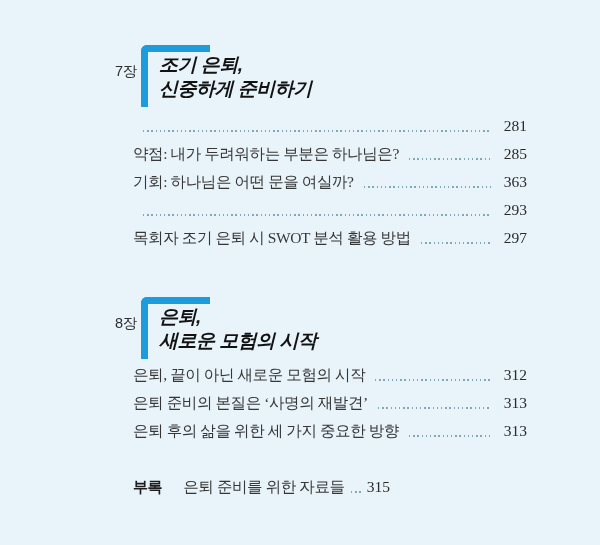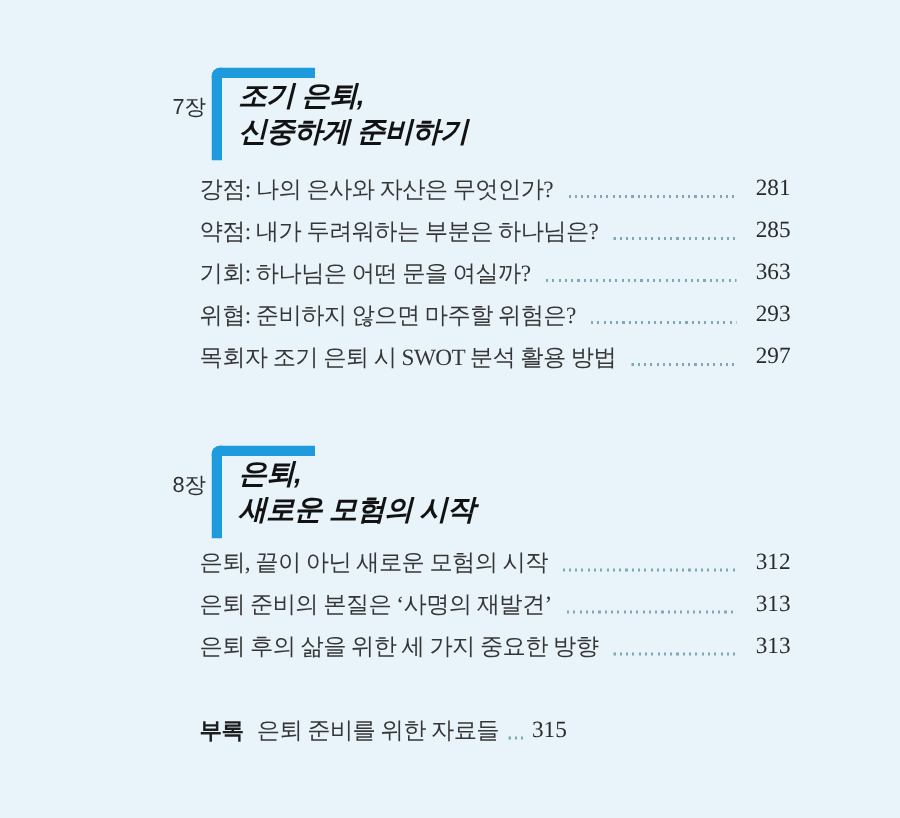--- a/index.html
+++ b/index.html
@@ -43,21 +43,21 @@
       var(--leader,#7fa9b3) 0, var(--leader,#7fa9b3) 1.4px,
       transparent 1.4px, transparent 4.2px);
   }
   .entry-page {
     font-family:"Liberation Serif", serif; font-size:15.5px; color:#2a2a2a;
     min-width:27px; text-align:right; flex:0 0 auto;
   }
 
   
   .appendix { position:absolute; left:133px; top:473px; height:28px; display:flex; align-items:center; }
-  .appendix-label { font-size:15px; font-weight:700; color:#1d1d1d; letter-spacing:-0.4px; margin-right:9px; }
+  .appendix-label { font-size:15px; font-weight:700; color:#1d1d1d; letter-spacing:-0.4px; margin-right:21px; }
   .appendix-title { font-family:"Liberation Serif", serif; font-size:15.5px; color:#363636; letter-spacing:-0.4px;text-align:right; }
   .mini-leader {
     width:11px; height:2px; align-self:flex-end; margin:0 5px 8px 6px;
     background:repeating-linear-gradient(to right,
       var(--leader,#7fa9b3) 0, var(--leader,#7fa9b3) 1.4px,
       transparent 1.4px, transparent 4.2px);
   }
   .appendix-page { font-family:"Liberation Serif", serif; font-size:15.5px; color:#2a2a2a; }
 </style>
 </head>
@@ -70,36 +70,34 @@
     <div class="bracket-wrap">
       <div class="chap-title">
         <div>조기 은퇴,</div>
         <div>신중하게 준비하기</div>
       </div>
     </div>
   </section>
 
   <div class="entries" style="top:112px">
     <div class="entry">
-      <span class="entry-label">강점: 나의 은사와 자산은 무엇인가?</span>
       <span class="leader"></span>
       <span class="entry-page">281</span>
     </div>
     <div class="entry">
       <span class="entry-label">약점: 내가 두려워하는 부분은 하나님은?</span>
       <span class="leader"></span>
       <span class="entry-page">285</span>
     </div>
     <div class="entry">
       <span class="entry-label">기회: 하나님은 어떤 문을 여실까?</span>
       <span class="leader"></span>
       <span class="entry-page">363</span>
     </div>
     <div class="entry">
-      <span class="entry-label">위협: 준비하지 않으면 마주할 위험은?</span>
       <span class="leader"></span>
       <span class="entry-page">293</span>
     </div>
     <div class="entry">
       <span class="entry-label">목회자 조기 은퇴 시 SWOT 분석 활용 방법</span>
       <span class="leader"></span>
       <span class="entry-page">297</span>
     </div>
   </div>
 

